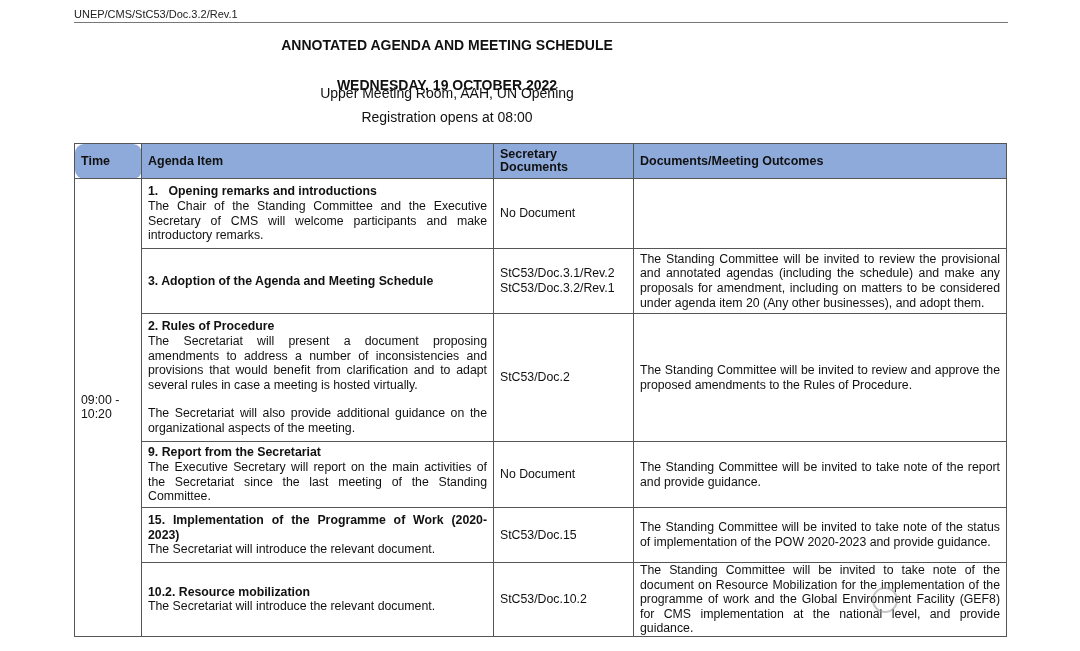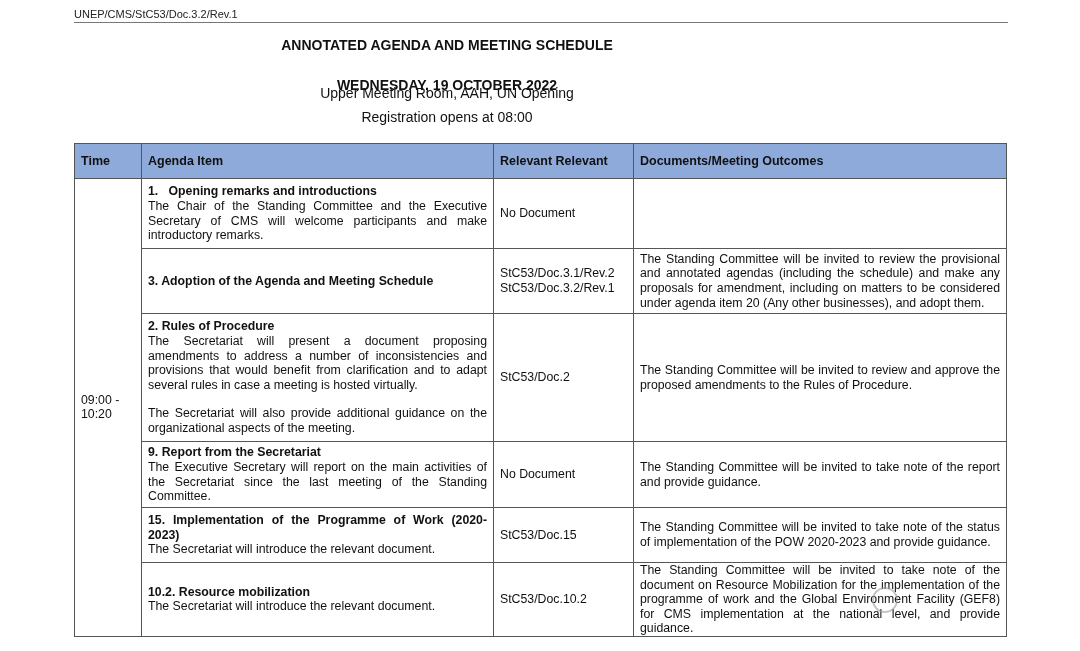--- a/index.html
+++ b/index.html
@@ -9,21 +9,21 @@
   .hrule { position:absolute; left:74px; top:22px; width:934px; height:1px; background:#777; }
   .title { position:absolute; left:0; width:894px; text-align:center; }
   .t1 { top:37px; font-size:14px; font-weight:bold; }
   .t2 { top:61px; font-size:14px; font-weight:bold;margin-top:16px; }
   .t3 { top:85px; font-size:14px; }
   .t4 { top:109px; font-size:14px; }
   table.agenda { position:absolute; left:74px; top:143px; border-collapse:collapse;
                  font-size:12.3px; line-height:14.6px; }
   table.agenda td, table.agenda th { border:1px solid #555; vertical-align:middle; padding:0 6px; }
   table.agenda th { background:#8eaadb; text-align:left; font-weight:bold; font-size:12.5px; line-height:13px; height:34px; }
-  .c-time { width:54px; }
+  .c-time { width:54px;border-radius:9px; }
   .c-item { width:339px; text-align:justify; }
   .c-docs { width:127px; }
   .c-comm { width:360px; text-align:justify; }
   .bold { font-weight:bold; }
   .r1 { height:70px; } .r2 { height:65px; } .r3 { height:128px; }
   .r4 { height:66px; } .r5 { height:55px; } .r6 { height:72px; }
   .gap { height:14px; }
   .watermark { position:absolute; left:872px; top:586px; font-size:26px; color:rgba(150,150,150,0.55);
                letter-spacing:1px; pointer-events:none; }
   .wm-icon { display:inline-block; width:22px; height:22px; border:2px solid rgba(150,150,150,0.55);
@@ -37,21 +37,21 @@
 <div class="title t1">ANNOTATED AGENDA AND MEETING SCHEDULE</div>
 <div class="title t2">WEDNESDAY, 19 OCTOBER 2022</div>
 <div class="title t3">Upper Meeting Room, AAH, UN Opening</div>
 <div class="title t4">Registration opens at 08:00</div>
 
 <table class="agenda">
   <tbody>
       <tr>
     <th class="c-time">Time</th>
     <th class="c-item">Agenda Item</th>
-    <th class="c-docs">Relevant Relevant</th>
+    <th class="c-docs">Secretary Documents</th>
     <th class="c-comm">Documents/Meeting Outcomes</th>
   </tr>
 
   <tr class="r1">
     <td class="c-time" rowspan="6">
       <div style="width:48px">09:00 - 10:20</div>
     </td>
     <td class="c-item">
       <div class="bold">1.&nbsp;&nbsp;&nbsp;Opening remarks and introductions</div>
       <div>The Chair of the Standing Committee and the Executive Secretary of CMS will welcome participants and make introductory remarks.</div>

